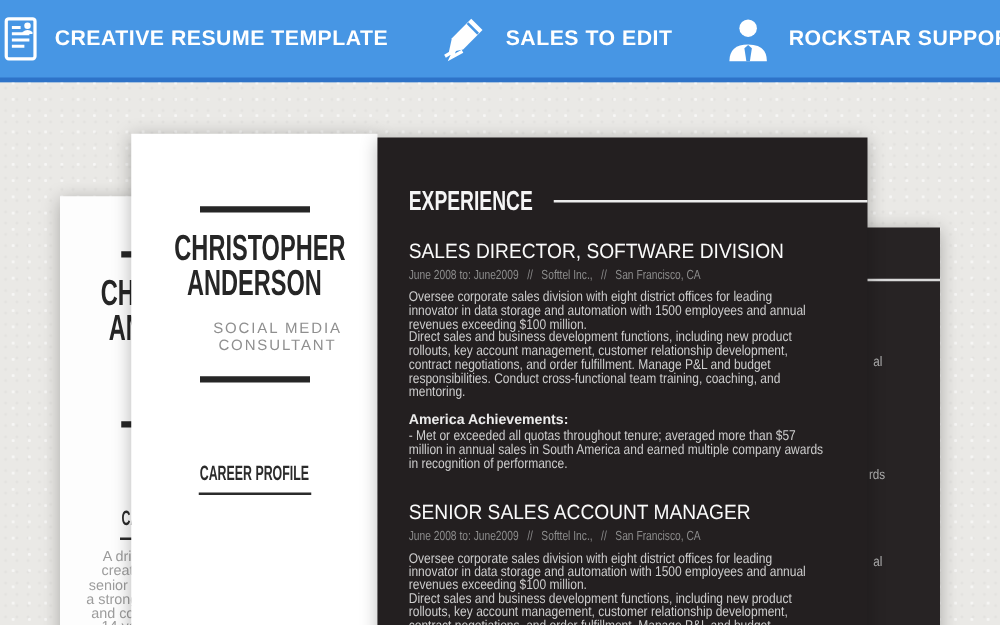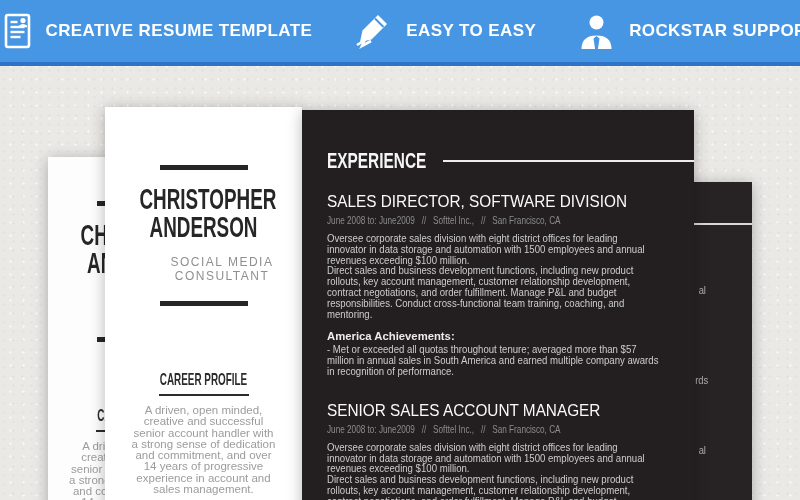--- a/index.html
+++ b/index.html
@@ -92,21 +92,21 @@
     <div class="vsep"></div>
 
     <div class="feature">
       <span class="ficon">
         <svg width="38" height="38" viewBox="0 0 38 38">
           <path d="M24 3 l9 9 -15.5 15.5 -11.5 2.5 2.5 -11.5 z" fill="#ffffff"></path>
           <line x1="21" y1="6.5" x2="29.5" y2="15" stroke="#4796e4" stroke-width="2"></line>
           <path d="M3 33 l7.5 -4.5 -2.5 5.5 9 -5" fill="none" stroke="#ffffff" stroke-width="2.6"></path>
         </svg>
       </span>
-      <span class="label">EASY TO EASY</span>
+      <span class="label">SALES TO EDIT</span>
     </div>
 
     <div class="vsep"></div>
 
     <div class="feature">
       <span class="ficon">
         <svg width="37" height="37" viewBox="0 0 37 37">
           <circle cx="18.5" cy="9.5" r="7" fill="#ffffff"></circle>
           <path d="M3.5 36 q0 -13.5 15 -13.5 q15 0 15 13.5 z" fill="#ffffff"></path>
           <path d="M18.5 23 l-3 2.5 1.6 10.5 h2.8 l1.6 -10.5 z" fill="#4796e4"></path>
@@ -146,28 +146,20 @@
 
     <div class="page page-white front-white">
       <div class="bar"></div>
       <div class="resume-name">CHRISTOPHER
 ANDERSON</div>
       <div class="resume-role">SOCIAL MEDIA
 CONSULTANT</div>
       <div class="bar" style="margin-top:18px;"></div>
       <div class="career-heading">CAREER PROFILE</div>
       <div class="career-underline"></div>
-      <p class="career-text">A driven, open minded,
-creative and successful
-senior account handler with
-a strong sense of dedication
-and commitment, and over
-14 years of progressive
-experience in account and
-sales management.</p>
     </div>
 
     <div class="page page-dark front-dark">
       <div class="exp-row">
         <div class="exp-head-box">
           <span class="exp-head">EXPERIENCE</span>
         </div>
         <div class="exp-line"></div>
       </div>
 

